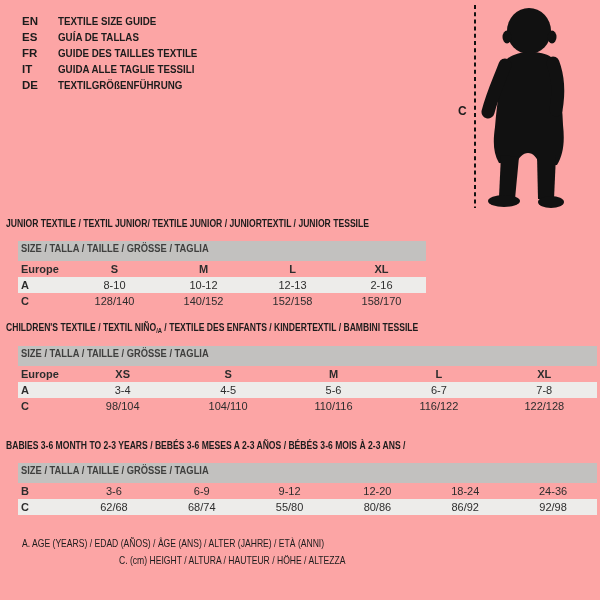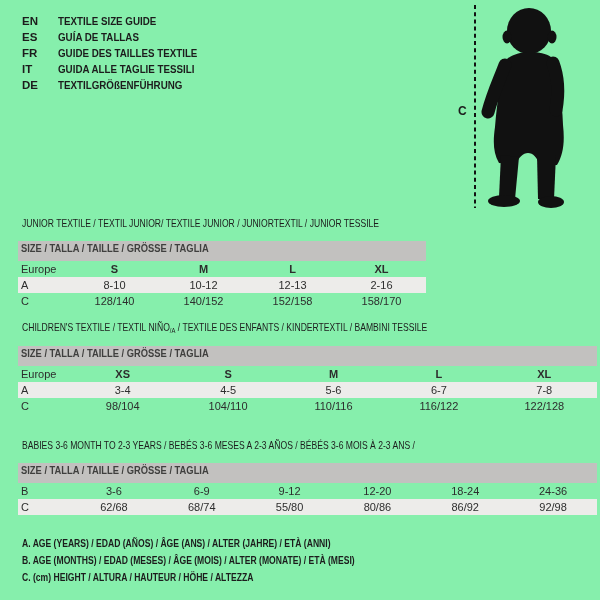--- a/index.html
+++ b/index.html
@@ -8,62 +8,62 @@
   }
   *{margin:0;padding:0;box-sizing:border-box;}
   html,body{width:600px;height:600px;}
   body{
     background:#ffffff;
     font-family:"Liberation Sans", sans-serif;
     color:var(--ink);
     position:relative;
     overflow:hidden;
   }
-  .page{position:relative;width:600px;height:600px;background:#86efac;}
+  .page{position:relative;width:600px;height:600px;background:#fca5a5;}
 
   
   .cond{display:inline-block;transform:scaleX(0.78);transform-origin:0 50%;white-space:nowrap;}
   .cond85{display:inline-block;transform:scaleX(0.85);transform-origin:0 50%;white-space:nowrap;}
 
   
   .lang-block{position:absolute;left:22px;top:13px;}
   .lang-row{display:flex;height:16px;line-height:16px;font-size:11.5px;font-weight:bold;}
   .lang-code{width:36px;flex:0 0 36px;}
   .lang-title{white-space:nowrap;}
 
   
   .figure-svg{position:absolute;left:455px;top:3px;width:145px;height:208px;color:var(--silhouette);}
   .c-label{position:absolute;left:458px;top:104px;font-size:12px;font-weight:bold;}
 
   
-  .sec-heading{position:absolute;left:22px;font-size:11px;font-weight:normal;line-height:15px;color:var(--ink);}
+  .sec-heading{position:absolute;left:6px;font-size:11px;font-weight:bold;line-height:15px;color:var(--ink);}
   .sec-heading sub{font-size:7.5px;vertical-align:-2px;}
 
   
   .tbl-wrap{position:absolute;left:18px;}
   .size-bar{
     height:20px;line-height:14px;background:var(--bar-bg);color:var(--bar-text);
     font-size:11px;font-weight:bold;padding-left:3px;overflow:hidden;
   }
   table.size-table{width:100%;border-collapse:collapse;table-layout:fixed;}
   table.size-table tr{height:16px;}
   table.size-table th,table.size-table td{
     font-size:11px;line-height:16px;color:var(--table-ink);
     overflow:hidden;white-space:nowrap;
   }
-  table.size-table th{width:52px;text-align:left;font-weight:normal;padding-left:3px;}
+  table.size-table th{width:52px;text-align:left;font-weight:bold;padding-left:3px;}
   table.size-table td{text-align:center;font-weight:normal;}
   table.size-table tr.hdr td{font-weight:bold;}
   table.size-table tr.shaded{background:var(--row-shade);}
   .w-junior{width:408px;}
   .w-full{width:579px;}
 
   
   .legend{position:absolute;left:22px;top:535px;}
-  .legend-line{height:17px;line-height:17px;font-size:11px;font-weight:bold;}
+  .legend-line{height:17px;line-height:17px;font-size:11px;font-weight:normal;text-align:right;}
 </style>
 </head>
 <body>
 
 <div class="page">
 
   <div class="lang-block">
     <div class="lang-row">
       <span class="lang-code">EN</span>
       <span class="lang-title cond85">TEXTILE SIZE GUIDE</span>
@@ -212,20 +212,17 @@
           </tr>
         </tbody>
     </table>
   </div>
 
   <div class="legend">
     <div class="legend-line">
       <span class="cond">A. AGE (YEARS) / EDAD (AÑOS) / ÂGE (ANS) / ALTER (JAHRE) / ETÀ (ANNI)</span>
     </div>
     <div class="legend-line">
-      <span class="cond">B. AGE (MONTHS) / EDAD (MESES) / ÂGE (MOIS) / ALTER (MONATE) / ETÀ (MESI)</span>
-    </div>
-    <div class="legend-line">
       <span class="cond">C. (cm) HEIGHT / ALTURA / HAUTEUR / HÖHE / ALTEZZA</span>
     </div>
   </div>
 
 </div>
 
 </body></html>

